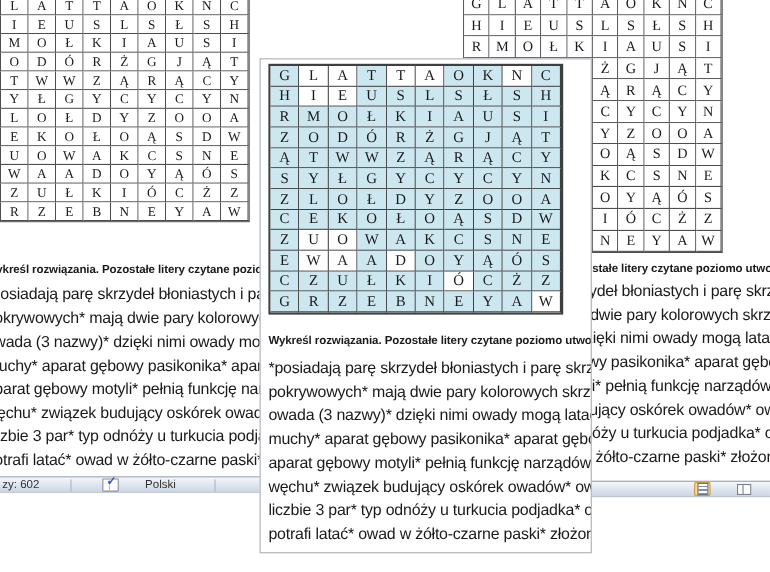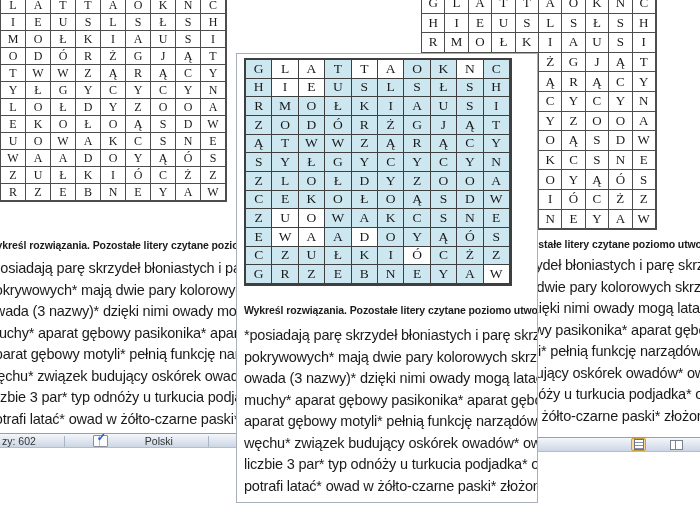--- a/index.html
+++ b/index.html
@@ -185,21 +185,21 @@
         <div class="clue">węchu* związek budujący oskórek owadów* owad</div>
         <div class="clue">liczbie 3 par* typ odnóży u turkucia podjadka* owad</div>
         <div class="clue">potrafi latać* owad w żółto-czarne paski* złożon</div>
       </div>
     <div class="bar" style="left:0;top:433px;width:237px">
       <span style="margin-left:2px">zy: 602</span>
       <span class="sep"></span>
       <span class="spellicon">
           <span class="chk">✓</span>
         </span>
-      <span style="margin-left:16px">Polski</span>
+      <span style="margin-left:3px">Polski</span>
       <span class="sep" style="margin-left:14px"></span>
     </div>
   </div>
 
   <div class="win" id="win-right">
     <div class="grid g-back g-right">
         <div class="cell">G</div>
         <div class="cell">L</div>
         <div class="cell">A</div>
         <div class="cell">T</div>

